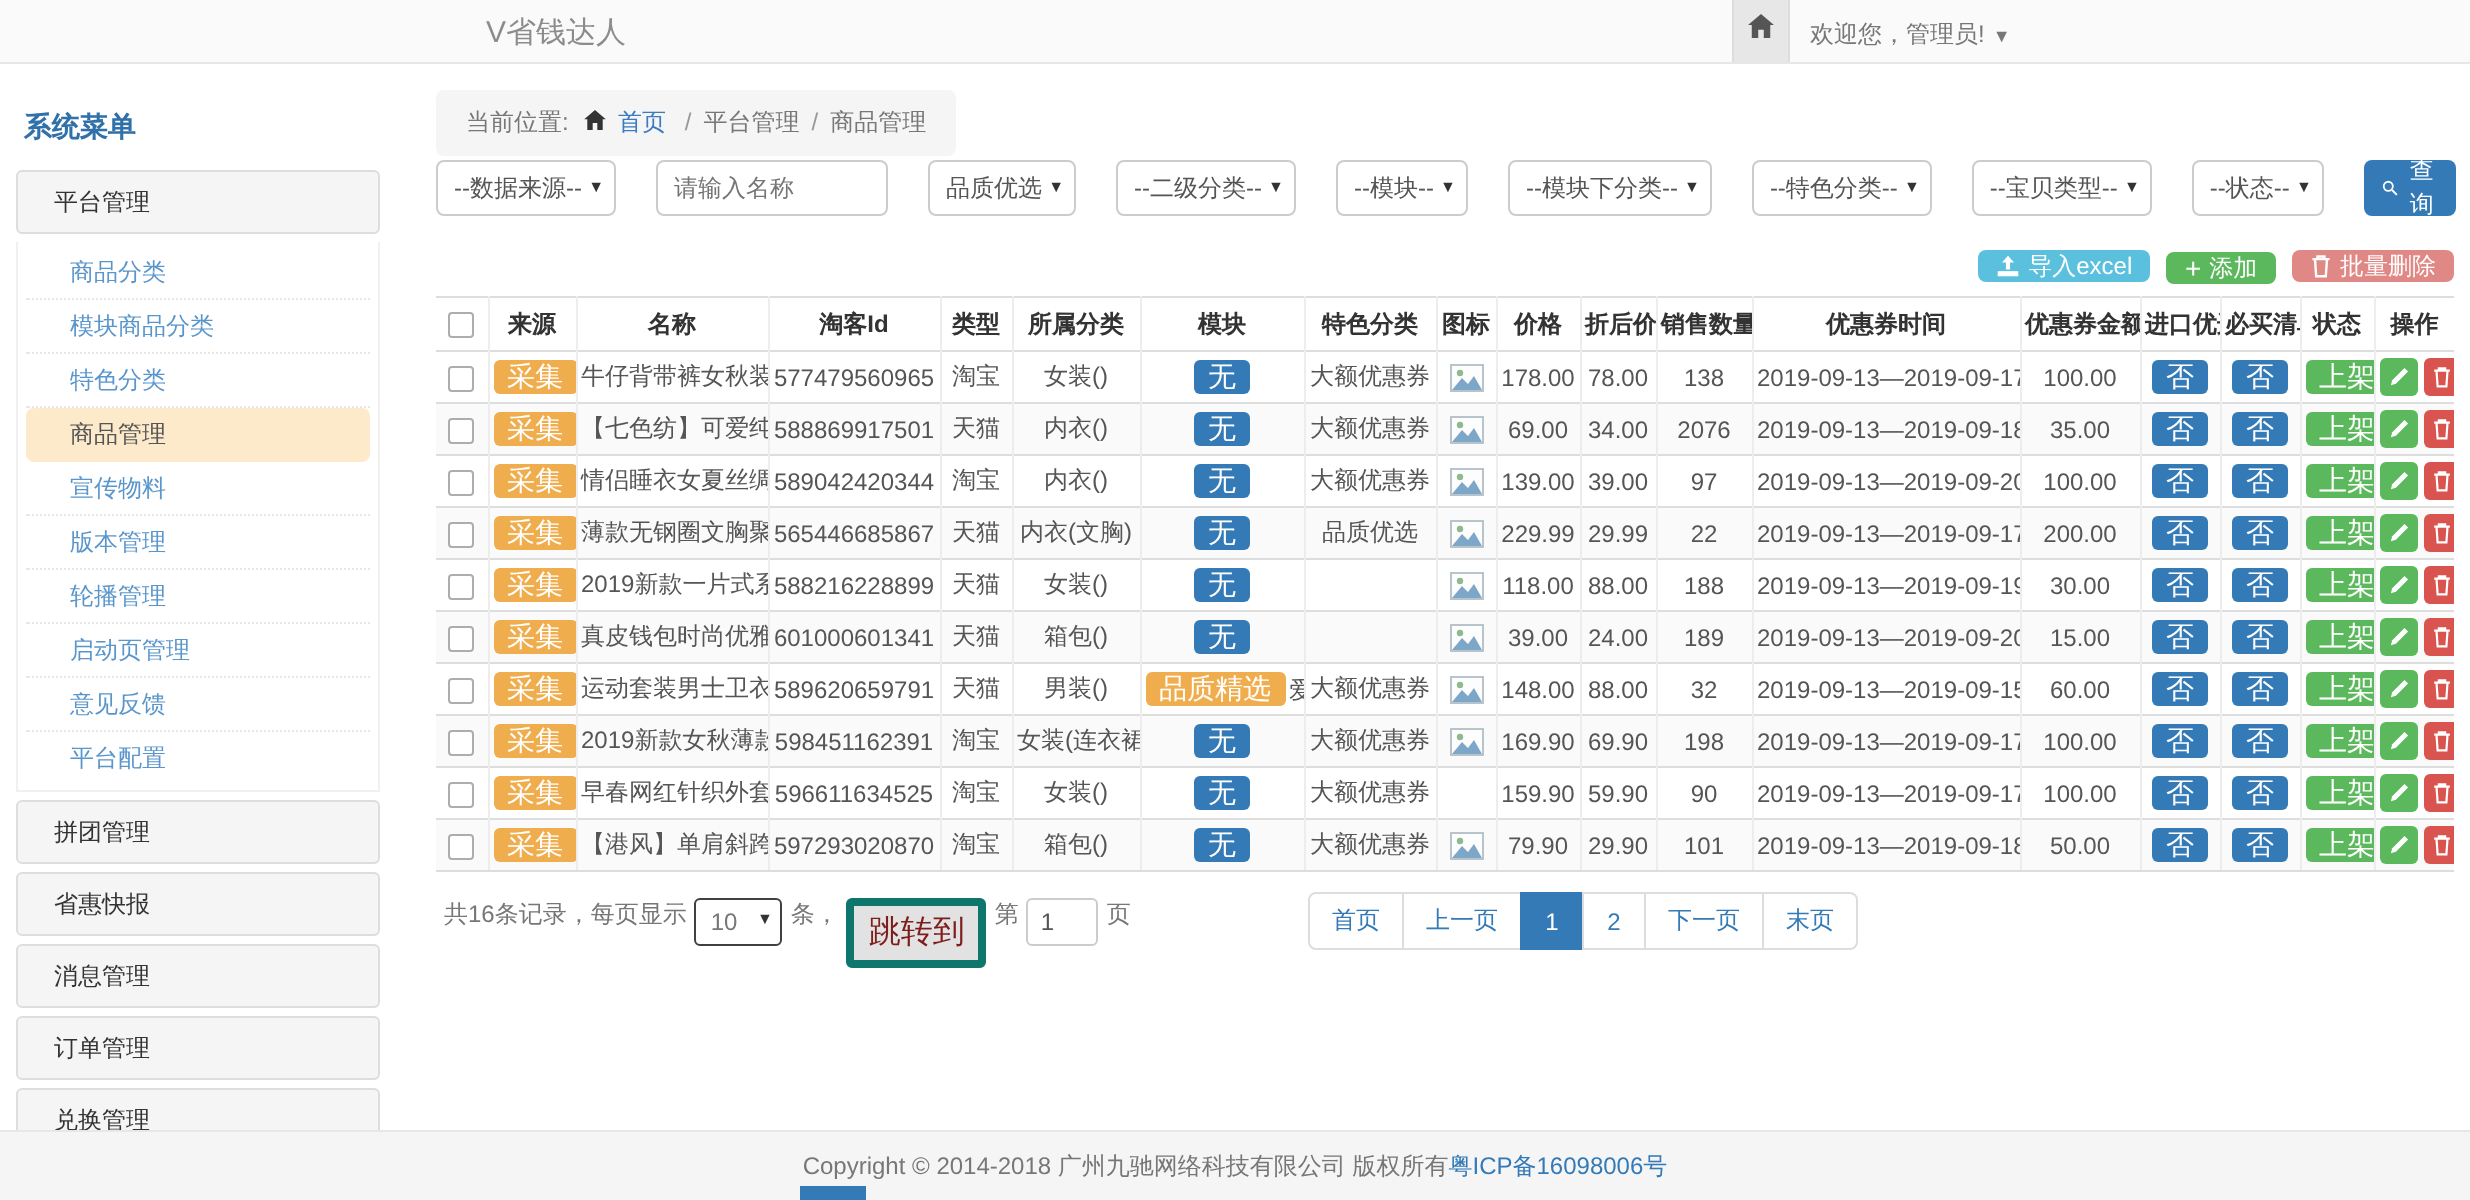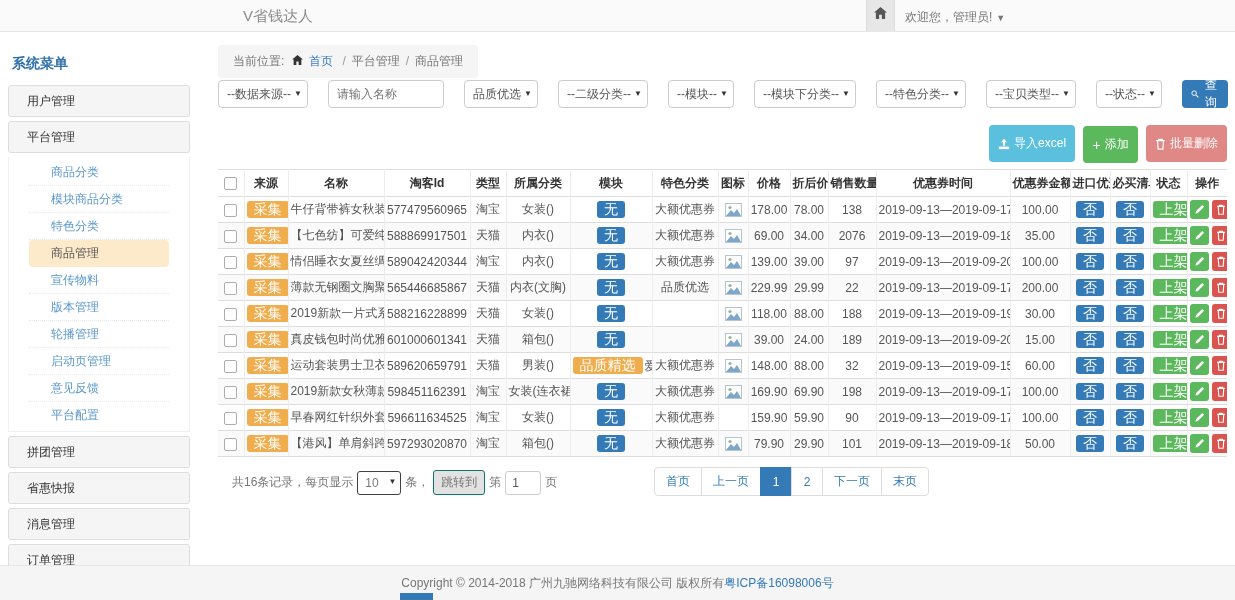--- a/index.html
+++ b/index.html
@@ -10,21 +10,21 @@
   .topbar { position:absolute; top:0; left:0; right:0; height:32px; background:#fafafa; border-bottom:1px solid #e7e7e7; }
   .topbar-title { position:absolute; left:243px; top:7px; font-size:15px; color:#8c8c8c; }
   .home-box { position:absolute; left:866px; top:0; width:29px; height:31px; background:#e7e7e7; border-left:1px solid #ddd; border-right:1px solid #ddd; text-align:center; line-height:31px; color:#555; cursor:pointer; }
   .welcome { position:absolute; left:905px; top:9px; color:#777; cursor:pointer; }
   .caret { display:inline-block; margin-left:4px; font-size:9px; color:#777; }
 
   
   .sidebar { position:absolute; left:8px; top:45px; width:182px; }
   .side-heading { color:#3071a9; font-weight:bold; font-size:14px; padding:10px 4px 12px 4px; }
   .side-panel { background:#f5f5f5; border:1px solid #ddd; border-radius:3px; height:32px; line-height:30px; padding-left:18px; color:#333; margin-bottom:4px; cursor:pointer; }
-  .side-sub { background:#fff; border:1px solid #f0f0f0; border-top:none; margin-bottom:4px; padding:2px 20px; }
+  .side-sub { background:#fff; border:1px solid #f0f0f0; border-top:none; margin-bottom:4px; padding:2px 4px; }
   .side-sub-item { height:27px; line-height:27px; padding-left:22px; color:#5a96cc; border-bottom:1px dotted #e8e8e8; cursor:pointer; }
   .side-sub-item:last-child { border-bottom:none; }
   .side-sub-item.active { background:#fdeacb; border-radius:4px; color:#555; border-bottom:none; }
 
   
   .main { position:absolute; left:218px; right:8px; top:32px; }
   .breadcrumb { display:inline-block; background:#f5f5f5; border-radius:4px; padding:8px 15px; margin-top:13px; color:#777; }
   .breadcrumb .bc-home { color:#3b7bbf; cursor:pointer; }
   .breadcrumb .bc-sep { color:#999; margin:0 6px; }
   .bc-home-icon { color:#333; margin:0 3px 0 4px; }
@@ -33,21 +33,21 @@
   .fselect { position:relative; height:28px; line-height:26px; border:1px solid #ccc; border-radius:4px; background:#fff; color:#555; padding:0 16px 0 8px; cursor:pointer; white-space:nowrap; }
   .fselect .sel-caret { position:absolute; right:5px; top:0; font-size:8px; color:#333; }
   .finput { height:28px; width:116px; border:1px solid #ccc; border-radius:4px; padding:0 8px; color:#555; font-size:12px; font-family:inherit; }
   .btn { display:inline-flex; align-items:center; gap:4px; border:none; border-radius:4px; color:#fff; font-size:12px; font-family:inherit; padding:0 9px; height:28px; cursor:pointer; }
   .btn-primary { background:#337ab7; }
   .btn-info { background:#5bc0de; }
   .btn-success { background:#5cb85c; }
   .btn-danger-soft { background:#e08885; }
 
   .toolbar { margin-top:17px; text-align:right; }
-  .toolbar .btn { height:37px; margin-left:5px; }
+  .toolbar .btn { height:16px; margin-left:5px; }
 
   
   table.grid { width:100%; border-collapse:collapse; table-layout:fixed; margin-top:6px; }
   table.grid th, table.grid td { border-top:1px solid #ddd; border-right:1px solid #ededed; text-align:center; padding:3px 2px; height:26px; white-space:nowrap; overflow:hidden; color:#555; }
   table.grid th { color:#333; font-weight:bold; height:27px; background:#fff; }
   table.grid th:last-child, table.grid td:last-child { border-right:none; }
   table.grid th:first-child, table.grid td:first-child { border-right:1px solid #ededed; }
   table.grid tr:last-child td { border-bottom:1px solid #ddd; }
   table.grid tbody tr:nth-child(even) { background:#fafafa; }
   th.op-col { color:#337ab7; }
@@ -57,24 +57,24 @@
   .badge-success { background:#5cb85c; }
   .mod-text { margin-left:2px; }
   .cb { display:inline-block; width:13px; height:13px; border:1px solid #adadad; border-radius:2px; background:#fff; vertical-align:middle; cursor:pointer; }
   .op-btn { display:inline-flex; align-items:center; justify-content:center; width:19px; height:19px; border:none; border-radius:3px; color:#fff; cursor:pointer; vertical-align:middle; }
   .op-edit { background:#5cb85c; margin-right:3px; }
   .op-del { background:#d9534f; }
   .thumb { display:inline-block; vertical-align:middle; }
 
   
   .pager-row { margin-top:10px; position:relative; height:30px; color:#777; }
-  .pager-left { position:absolute; left:14px; top:3px; display:flex; align-items:center; gap:4px; }
+  .pager-left { position:absolute; left:4px; top:3px; display:flex; align-items:flex-start; gap:4px; }
   .pp-select { position:relative; width:44px; height:24px; line-height:22px; border:1px solid #404040; border-radius:3px; background:#fff; padding:0 14px 0 7px; cursor:pointer; }
   .pp-select .sel-caret { position:absolute; right:4px; top:-1px; font-size:8px; color:#333; }
-  .jump-btn { background:#e2e2e2; border:1px solid #0f766e; border-radius:3px; padding:3px 7px; color:#737373; cursor:pointer; font-family:inherit; font-size:12px; }
+  .jump-btn { background:#e2e2e2; border:4px solid #0f766e; border-radius:3px; padding:3px 7px; color:#7f1d1d; cursor:pointer; font-family:inherit; font-size:16px; }
   .jump-input { width:36px; height:24px; border:1px solid #ccc; border-radius:3px; padding:0 6px; font-family:inherit; font-size:12px; color:#555; }
   .pager-right { position:absolute; left:436px; top:0; display:flex; }
   .page-btn { min-width:32px; padding:5px 11px; border:1px solid #ddd; background:#fff; color:#337ab7; cursor:pointer; margin-left:-1px; font-family:inherit; font-size:12px; }
   .page-btn:first-child { border-radius:4px 0 0 4px; margin-left:0; }
   .page-btn:last-child { border-radius:0 4px 4px 0; }
   .page-btn.active { background:#337ab7; border-color:#337ab7; color:#fff; }
 
   
   .footer { position:absolute; left:0; right:0; top:565px; height:35px; background:#f5f5f5; border-top:1px solid #e7e7e7; text-align:center; line-height:35px; color:#777; z-index:5; }
   .footer .icp { color:#337ab7; cursor:pointer; }
@@ -91,21 +91,20 @@
       </svg>
   </div>
   <div class="welcome">
     <span>欢迎您，管理员!</span><span class="caret">▼</span>
   </div>
 </div>
 
 <div class="sidebar">
   <div class="side-heading">系统菜单</div>
   <div id="side-top">
-      <div class="side-panel">用户管理</div>
       <div class="side-panel">平台管理</div>
     </div>
   <div class="side-sub" id="side-sub">
       <div class="side-sub-item">商品分类</div>
       <div class="side-sub-item">模块商品分类</div>
       <div class="side-sub-item">特色分类</div>
       <div class="side-sub-item active">商品管理</div>
       <div class="side-sub-item">宣传物料</div>
       <div class="side-sub-item">版本管理</div>
       <div class="side-sub-item">轮播管理</div>

